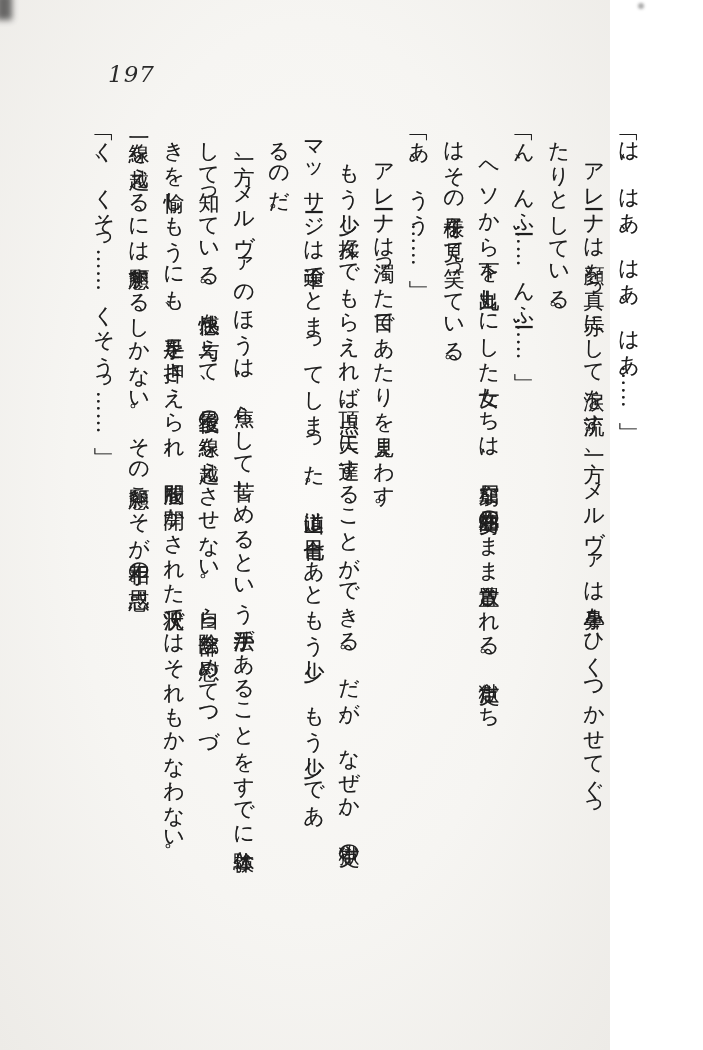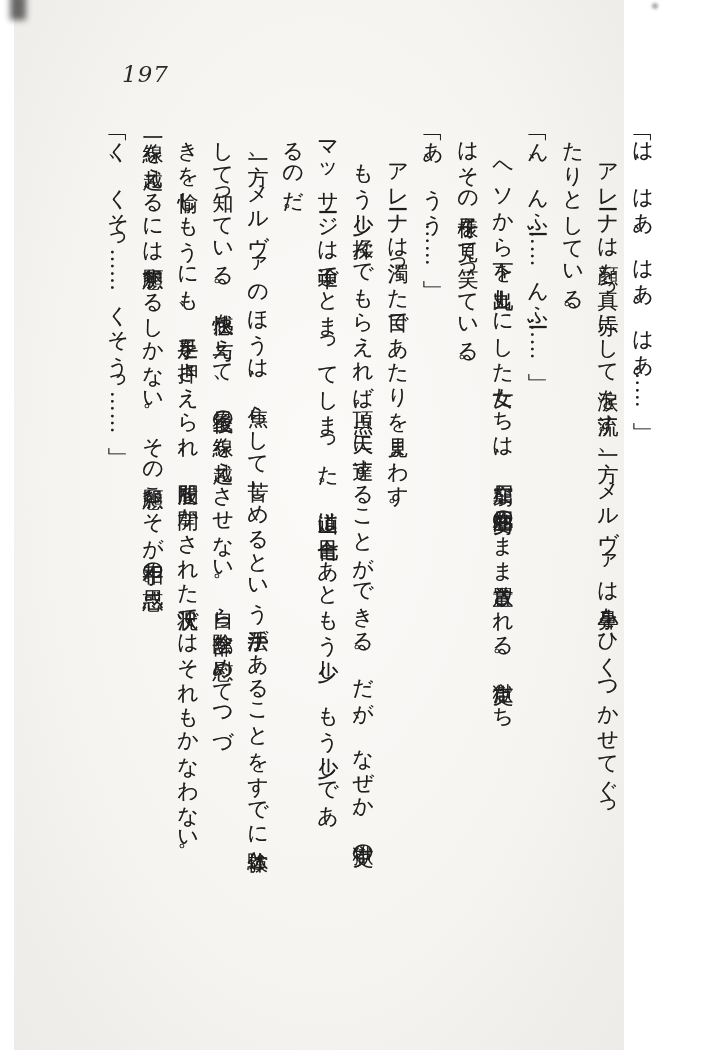--- a/index.html
+++ b/index.html
@@ -10,21 +10,20 @@
     width: 703px;
     height: 1050px;
     overflow: hidden;
     font-family: "DejaVu Serif", "Liberation Serif", serif;
   }
   .page {
     position: relative;
     width: 610px;
     height: 1050px;
     background: radial-gradient(ellipse at 50% 45%, #fbfaf8 0%, #f6f5f2 55%, #edebe7 100%);
-    margin-left: 14px;
   }
   
   .artifact-corner {
     position: absolute;
     left: -4px;
     top: -6px;
     width: 16px;
     height: 26px;
     background: #3a3a3a;
     filter: blur(3px);

